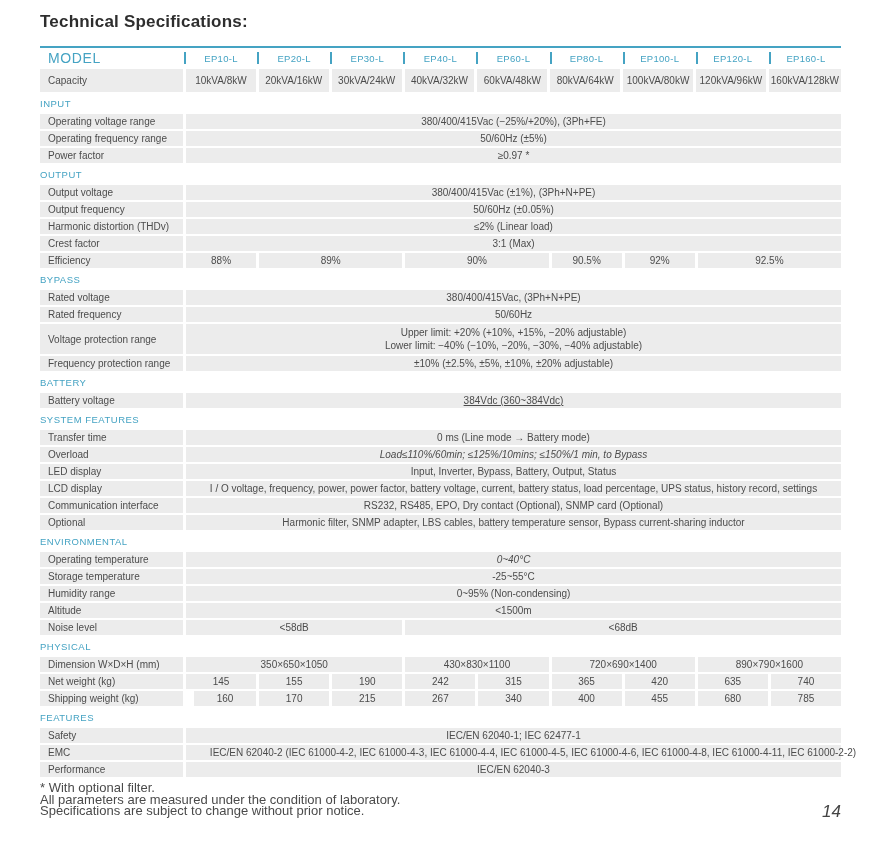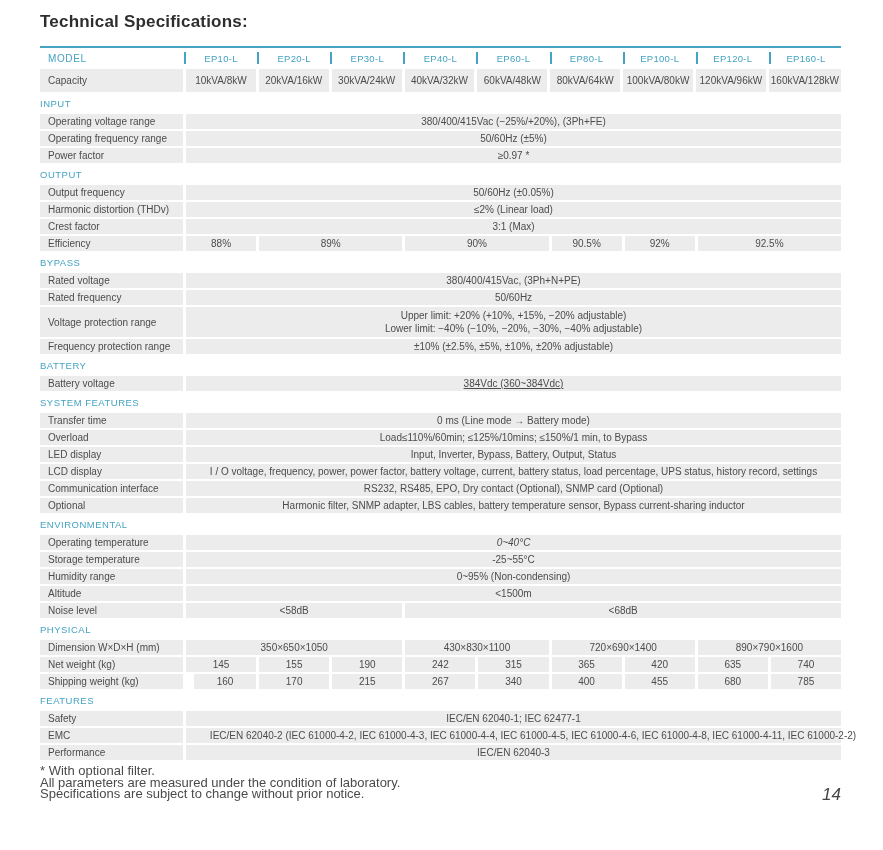--- a/index.html
+++ b/index.html
@@ -27,21 +27,21 @@
     margin-bottom:2px;
   }
   .header-row{
     border-top:2px solid var(--accent);
     padding-top:2px;
     margin-bottom:3px;
   }
   .model-label{
     display:flex;align-items:center;
     padding-left:8px;
-    color:var(--accent);font-size:10px;letter-spacing:0.6px;
+    color:var(--accent);font-size:14px;letter-spacing:0.6px;
     min-height:16px;
   }
   .model-col{
     display:flex;align-items:center;justify-content:center;
     color:var(--accent);font-size:9.5px;letter-spacing:0.3px;
     position:relative;min-height:16px;
   }
   .model-col::before{
     content:"";position:absolute;left:-2px;top:2px;bottom:2px;width:2px;
     background:var(--accent);
@@ -121,20 +121,24 @@
         <div class="grid-row">
           <div class="cell label-cell">Operating frequency range</div>
           <div class="cell value-cell" style="grid-column: span 9;">50/60Hz (±5%)</div>
         </div>
         <div class="grid-row">
           <div class="cell label-cell">Power factor</div>
           <div class="cell value-cell" style="grid-column: span 9;">≥0.97 *</div>
         </div>
         <div class="section-title">OUTPUT</div>
         <div class="grid-row">
+          <div class="cell label-cell">Output voltage</div>
+          <div class="cell value-cell" style="grid-column: span 9;">380/400/415Vac (±1%), (3Ph+N+PE)</div>
+        </div>
+        <div class="grid-row">
           <div class="cell label-cell">Output frequency</div>
           <div class="cell value-cell" style="grid-column: span 9;">50/60Hz (±0.05%)</div>
         </div>
         <div class="grid-row">
           <div class="cell label-cell">Harmonic distortion (THDv)</div>
           <div class="cell value-cell" style="grid-column: span 9;">≤2% (Linear load)</div>
         </div>
         <div class="grid-row">
           <div class="cell label-cell">Crest factor</div>
           <div class="cell value-cell" style="grid-column: span 9;">3:1 (Max)</div>
@@ -173,21 +177,21 @@
           <div class="cell label-cell">Battery voltage</div>
           <div class="cell value-cell" style="grid-column: span 9; text-decoration: underline;">384Vdc (360~384Vdc)</div>
         </div>
         <div class="section-title">SYSTEM FEATURES</div>
         <div class="grid-row">
           <div class="cell label-cell">Transfer time</div>
           <div class="cell value-cell" style="grid-column: span 9;">0 ms (Line mode → Battery mode)</div>
         </div>
         <div class="grid-row">
           <div class="cell label-cell">Overload</div>
-          <div class="cell value-cell" style="grid-column: span 9;">Load≤110%/60min; ≤125%/10mins; ≤150%/1 min, to Bypass</div>
+          <div class="cell value-cell" style="grid-column: span 9; font-style: italic;">Load≤110%/60min; ≤125%/10mins; ≤150%/1 min, to Bypass</div>
         </div>
         <div class="grid-row">
           <div class="cell label-cell">LED display</div>
           <div class="cell value-cell" style="grid-column: span 9;">Input, Inverter, Bypass, Battery, Output, Status</div>
         </div>
         <div class="grid-row">
           <div class="cell label-cell">LCD display</div>
           <div class="cell value-cell" style="grid-column: span 9;">I / O voltage, frequency, power, power factor, battery voltage, current, battery status, load percentage, UPS status, history record, settings</div>
         </div>
         <div class="grid-row">

